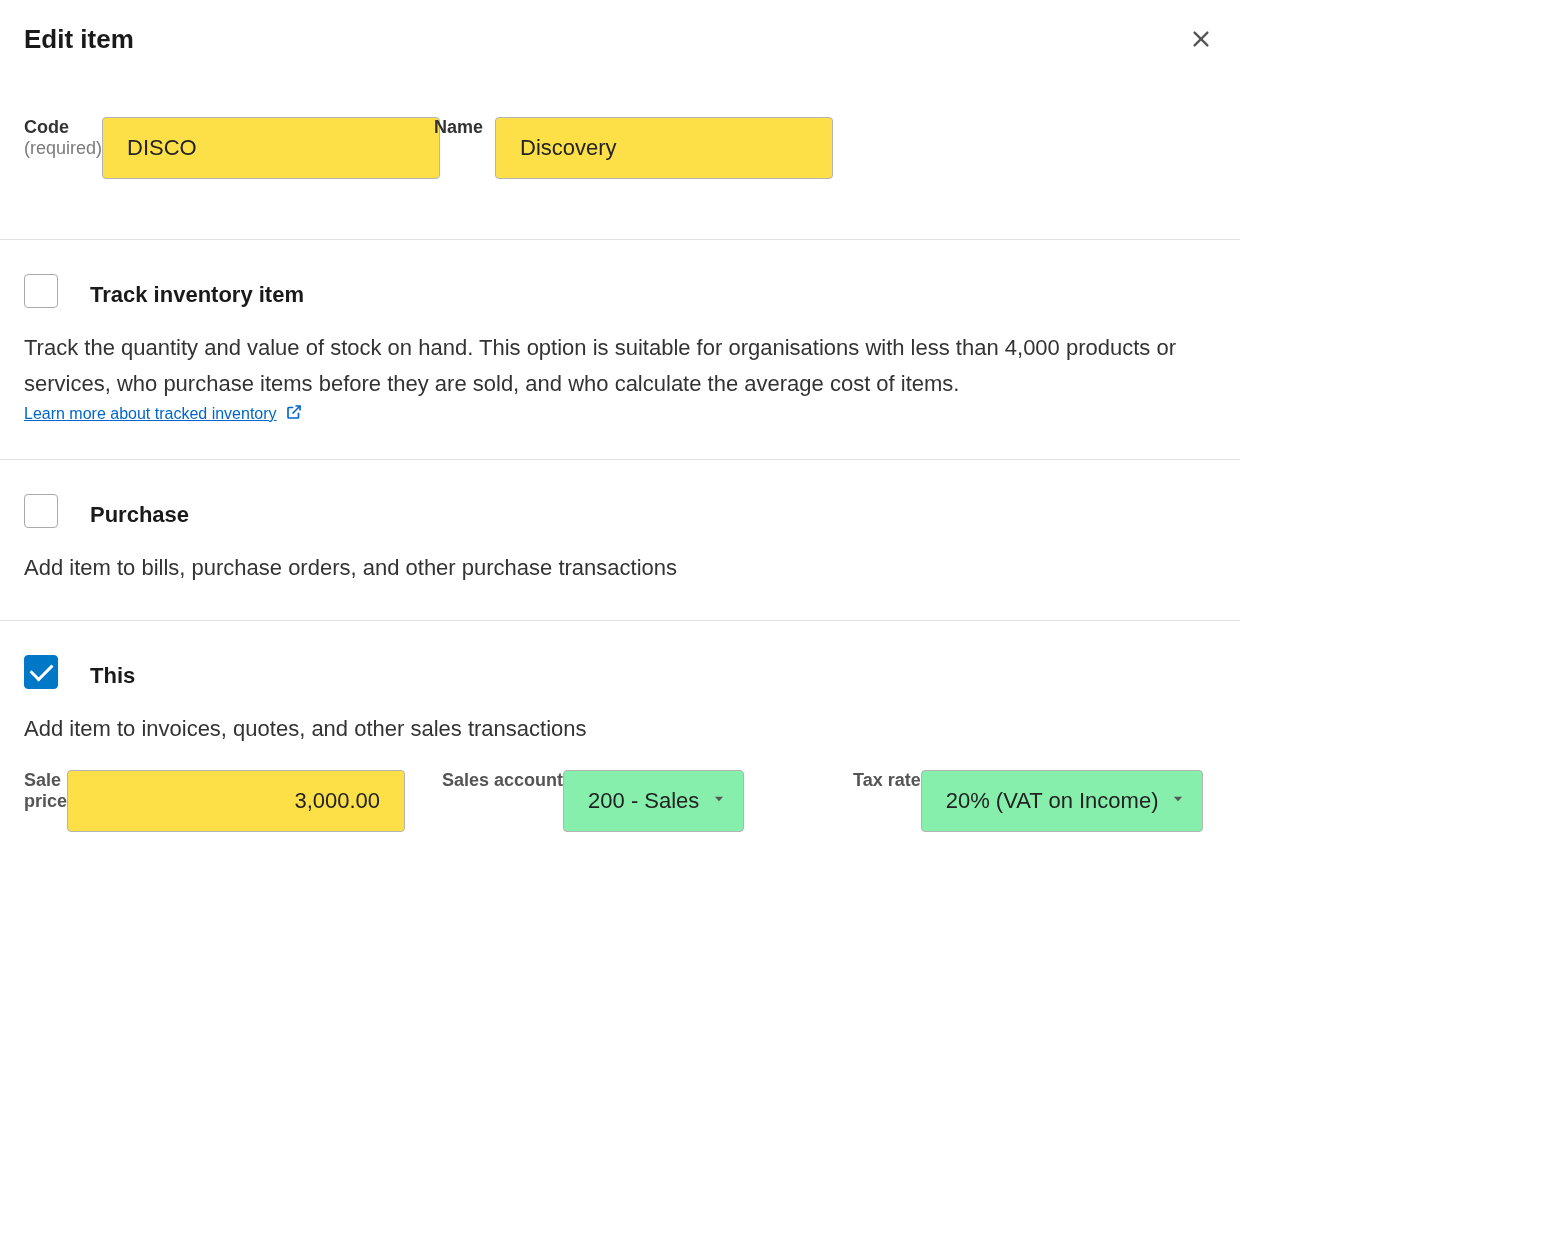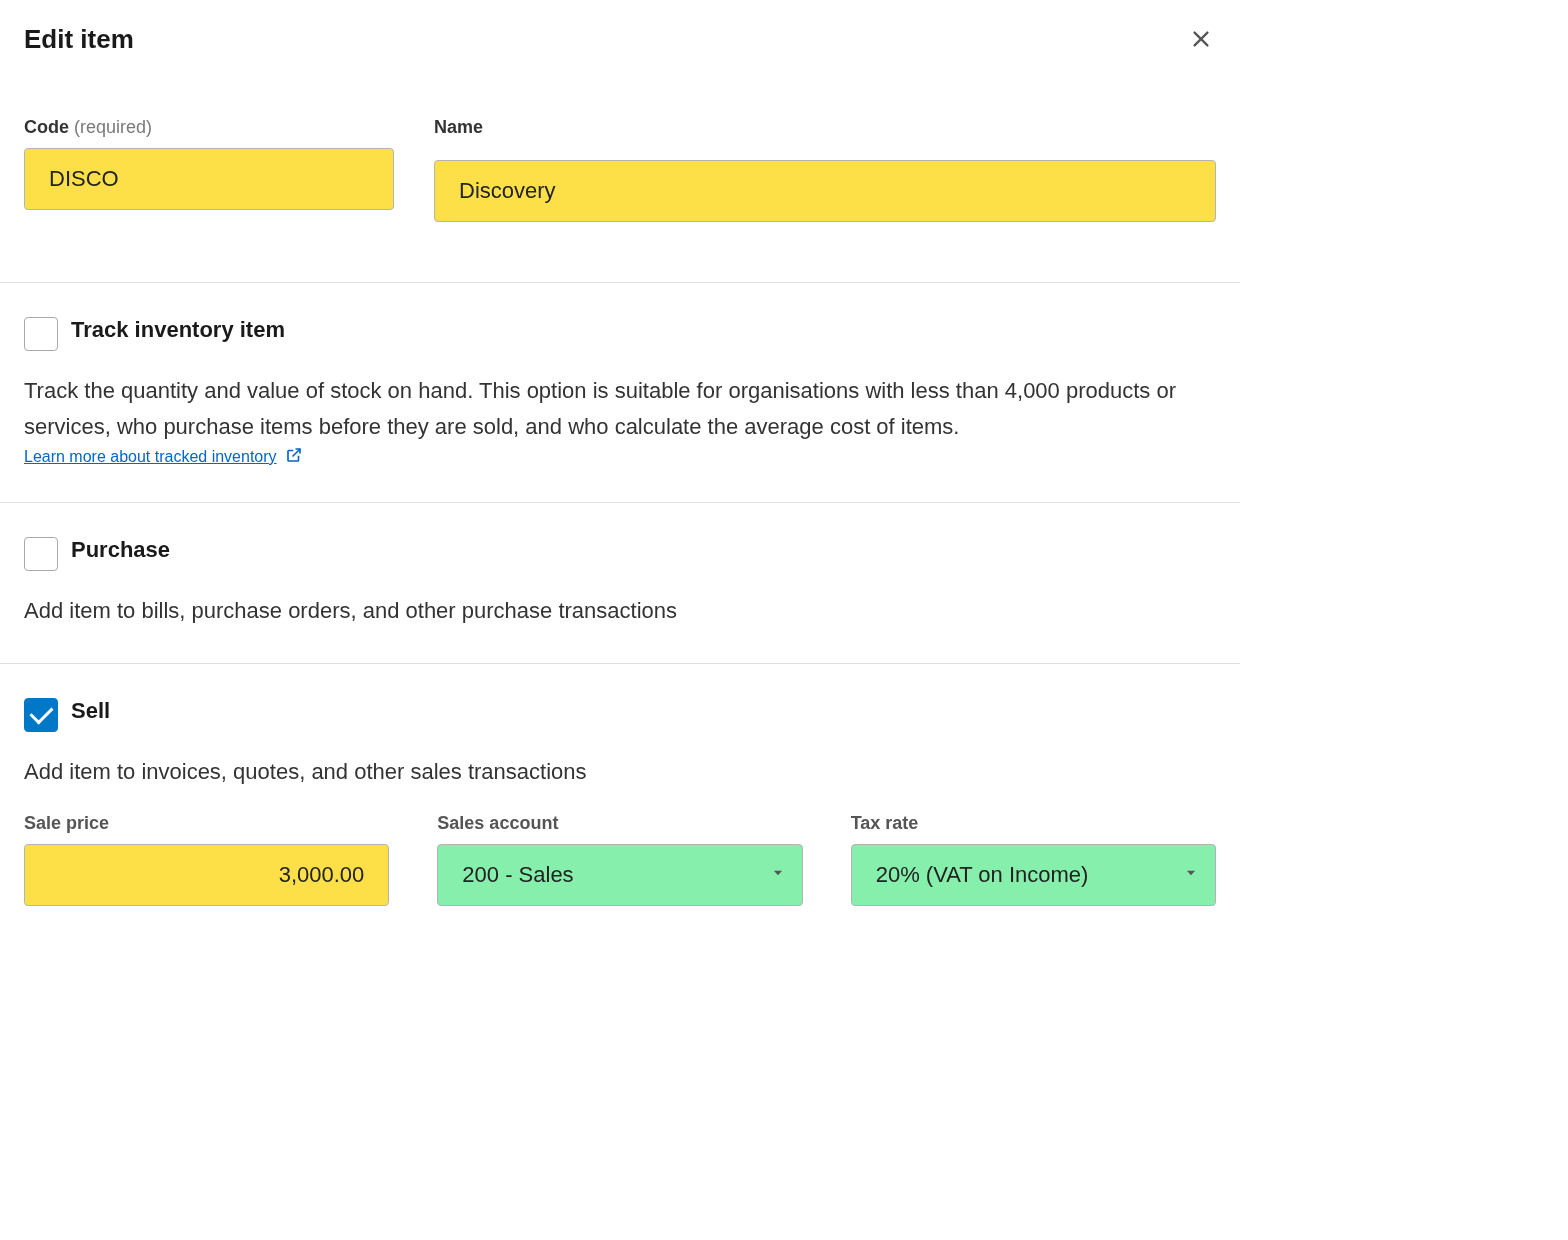--- a/index.html
+++ b/index.html
@@ -29,21 +29,21 @@
   cursor: pointer;
   padding: 4px;
   color: #555;
 }
 .close-btn svg { width: 22px; height: 22px; }
 .row-two {
   display: flex;
   gap: 40px;
   margin-bottom: 60px;
 }
-.field-group { display: flex; flex-direction: column; }
+.field-group { display: flex; flex-direction: row; }
 .field-label {
   font-size: 18px;
   color: #4a4a4a;
   margin-bottom: 10px;
 }
 .field-label .req { color: #7a7a7a; }
 .field-label strong { font-weight: 700; color: #333; }
 .text-input {
   height: 62px;
   border: 1px solid #b3b3b3;
@@ -59,22 +59,22 @@
 .divider {
   border: none;
   border-top: 1px solid #e0e0e0;
   margin: 0 -24px;
 }
 .section {
   padding: 34px 0 34px 0;
 }
 .check-row {
   display: flex;
-  align-items: flex-start;
-  gap: 13px;
+  align-items: flex-end;
+  gap: 32px;
   margin-bottom: 22px;
 }
 .checkbox {
   width: 34px;
   height: 34px;
   border: 1px solid #aaa;
   border-radius: 4px;
   background: #fff;
   appearance: none;
   cursor: pointer;
@@ -211,21 +211,21 @@
       <span class="check-label">Purchase</span>
     </div>
     <p class="section-desc">Add item to bills, purchase orders, and other purchase transactions</p>
   </div>
 
   <hr class="divider">
 
   <div class="section">
     <div class="check-row">
       <span class="checkbox checked" role="checkbox"></span>
-      <span class="check-label">Sell</span>
+      <span class="check-label">This</span>
     </div>
     <p class="section-desc">Add item to invoices, quotes, and other sales transactions</p>
 
     <div class="sell-fields">
       <div class="field-group sale-price-field">
         <label class="field-label">Sale price</label>
         <input class="text-input right" value="3,000.00" style="">
       </div>
       <div class="field-group">
         <label class="field-label">Sales account</label>

